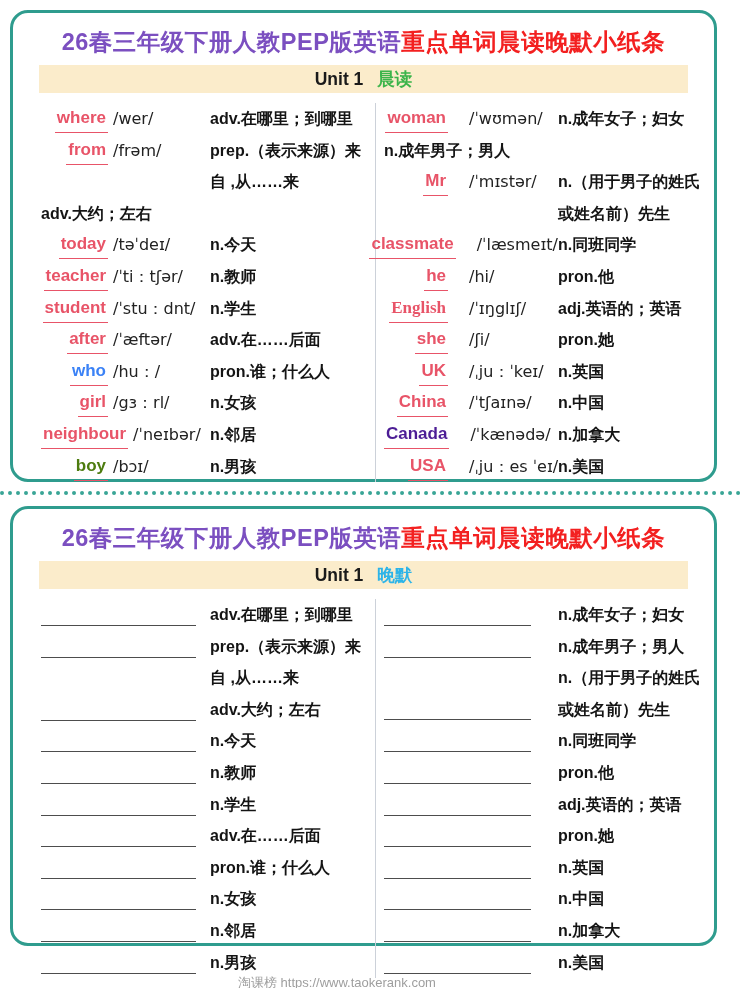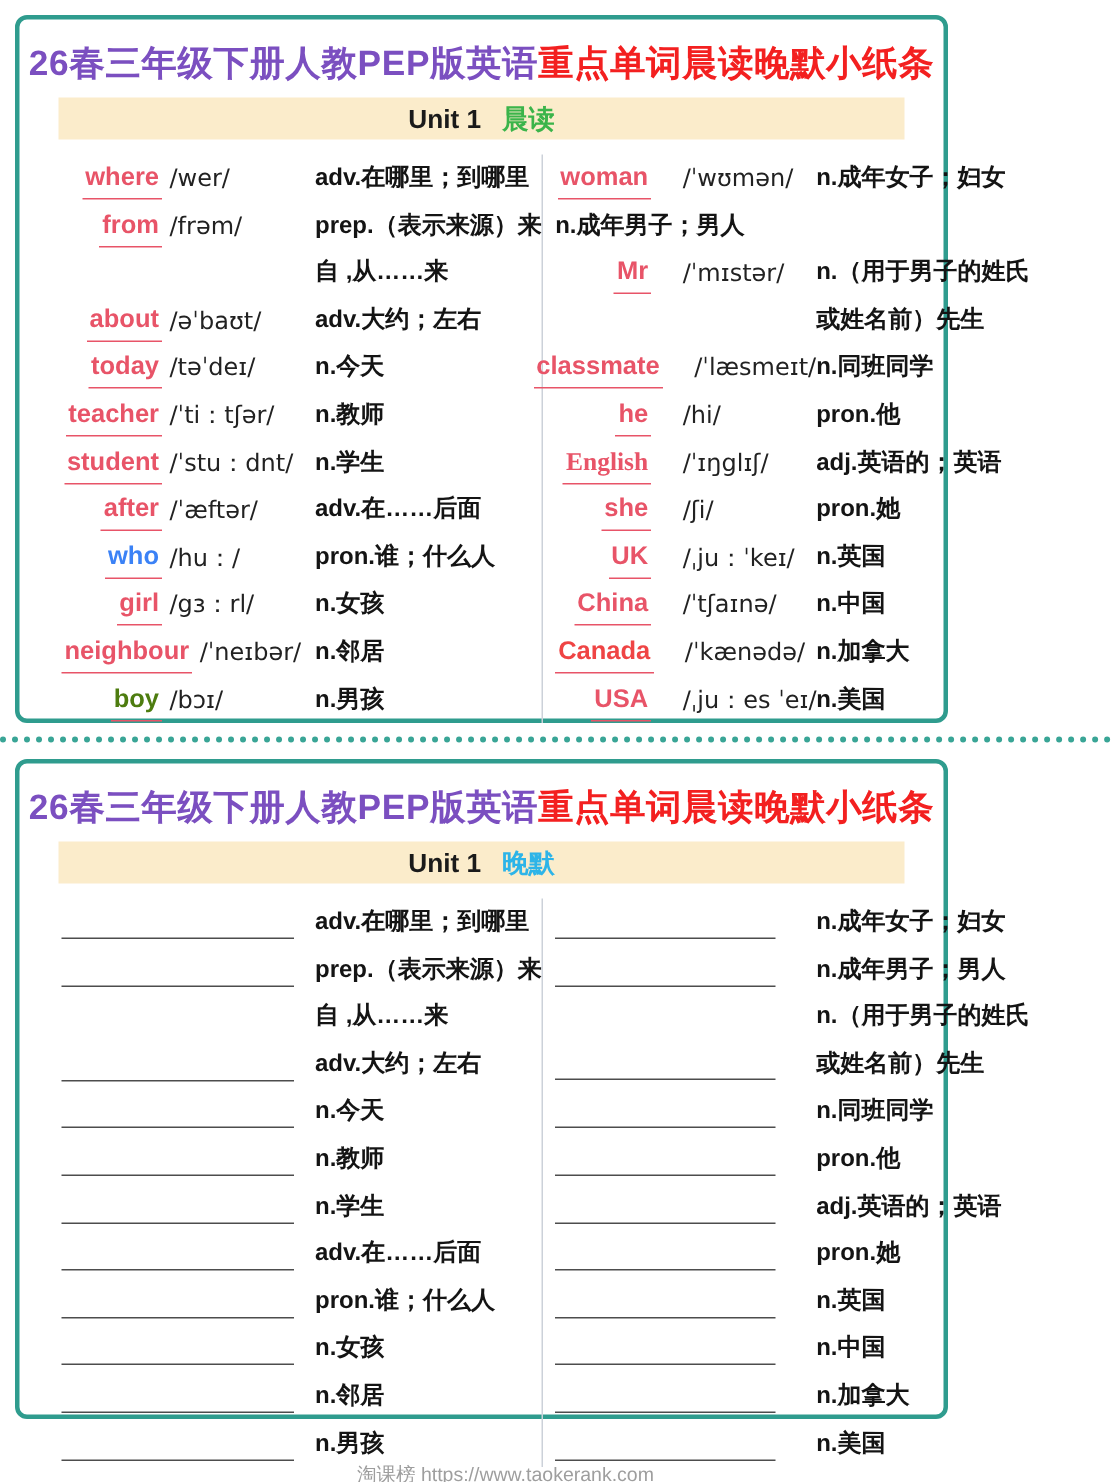--- a/index.html
+++ b/index.html
@@ -1,22 +1,22 @@
 <!DOCTYPE html>
 <html><head>
 <meta charset="utf-8">
 <style>
   html,body{margin:0;padding:0;}
   body{
     width:741px;height:988px;position:relative;background:#ffffff;
     font-family:"Liberation Sans","DejaVu Sans",sans-serif;overflow:hidden;
   }
   .panel{
-    position:absolute;left:10px;width:622px;box-sizing:border-box;
-    border:3px solid #2f9c8e;border-radius:8px;background:#ffffff;
+    position:absolute;left:10px;width:707px;box-sizing:border-box;
+    border:3px solid #2f9c8e;border-radius:18px;background:#ffffff;
   }
   #panel-morning{top:10px;height:472px;}
   #panel-evening{top:506px;height:440px;}
   .ptitle{
     margin-top:13px;text-align:center;font-size:23.5px;font-weight:bold;
     letter-spacing:0.5px;white-space:nowrap;
   }
   .band{
     height:28px;margin:7px 26px 0 26px;background:#fbeccb;
     display:flex;align-items:center;justify-content:center;gap:14px;
@@ -81,26 +81,20 @@
               <span class="word" style="color: rgb(232, 84, 104); border-bottom-color: rgb(232, 84, 104);">from</span>
             </span>
             <span class="phon">/frəm/</span>
           </div>
           <div class="def">
             <div class="defline">prep.（表示来源）来</div>
             <div class="defline">自 ,从……来</div>
           </div>
         </div>
         <div class="row">
-          <div class="wp">
-            <span class="wcell">
-              <span class="word" style="color: rgb(232, 84, 104); border-bottom-color: rgb(232, 84, 104);">about</span>
-            </span>
-            <span class="phon">/əˈbaʊt/</span>
-          </div>
           <div class="def">
             <div class="defline">adv.大约；左右</div>
           </div>
         </div>
         <div class="row">
           <div class="wp">
             <span class="wcell">
               <span class="word" style="color: rgb(232, 84, 104); border-bottom-color: rgb(232, 84, 104);">today</span>
             </span>
             <span class="phon">/təˈdeɪ/</span>
@@ -278,21 +272,21 @@
             </span>
             <span class="phon">/ˈtʃaɪnə/</span>
           </div>
           <div class="def">
             <div class="defline">n.中国</div>
           </div>
         </div>
         <div class="row">
           <div class="wp">
             <span class="wcell">
-              <span class="word" style="color: #ef4444; border-bottom-color: rgb(232, 84, 104);">Canada</span>
+              <span class="word" style="color: #4c1d95; border-bottom-color: rgb(232, 84, 104);">Canada</span>
             </span>
             <span class="phon">/ˈkænədə/</span>
           </div>
           <div class="def">
             <div class="defline">n.加拿大</div>
           </div>
         </div>
         <div class="row">
           <div class="wp">
             <span class="wcell">

